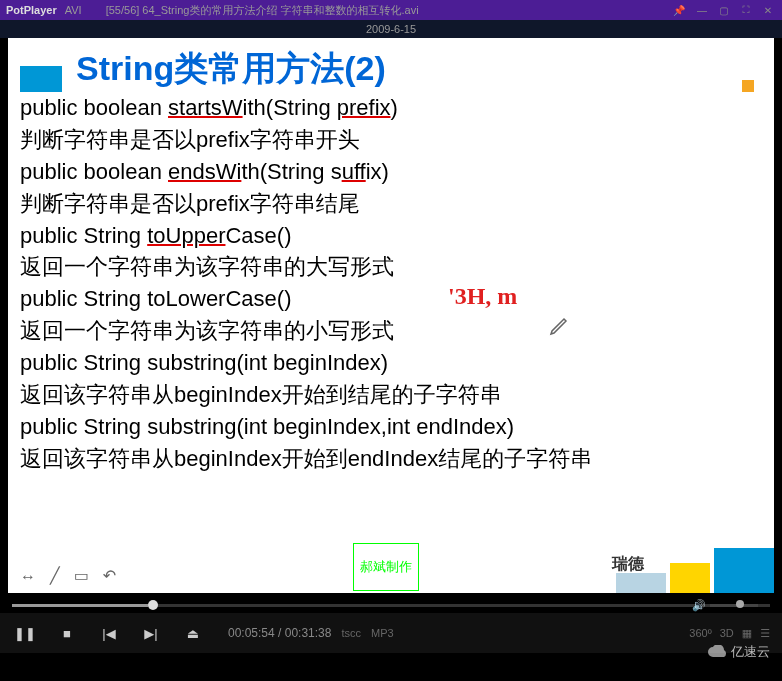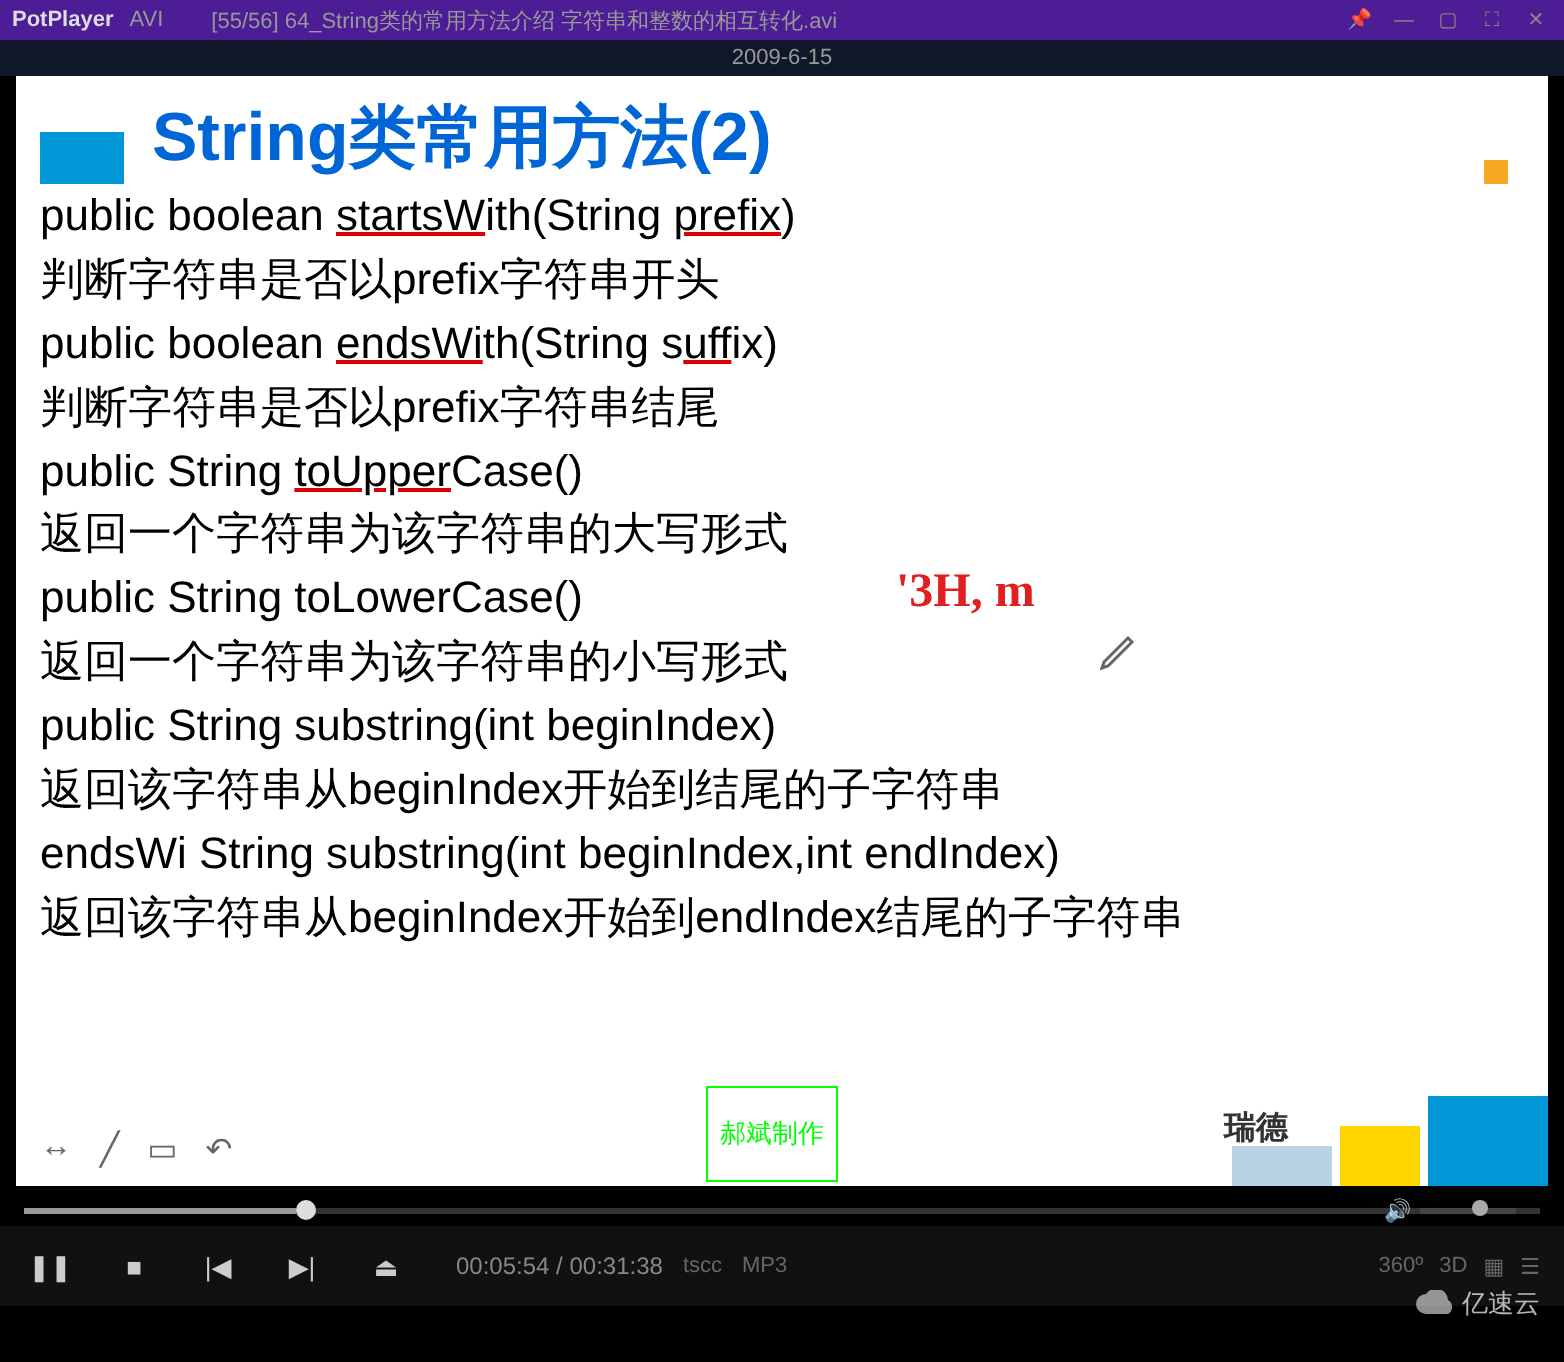--- a/index.html
+++ b/index.html
@@ -73,21 +73,21 @@
       <div>public boolean <span class="un">startsW</span>ith(String <span class="un">prefix</span>)</div>
       <div class="zh">判断字符串是否以prefix字符串开头</div>
       <div>public boolean <span class="un">endsWi</span>th(String s<span class="un">uff</span>ix)</div>
       <div class="zh">判断字符串是否以prefix字符串结尾</div>
       <div>public String <span class="un">toUpper</span>Case()</div>
       <div class="zh">返回一个字符串为该字符串的大写形式</div>
       <div>public String toLowerCase()</div>
       <div class="zh">返回一个字符串为该字符串的小写形式</div>
       <div>public String substring(int beginIndex)</div>
       <div class="zh">返回该字符串从beginIndex开始到结尾的子字符串</div>
-      <div>endsWi String substring(int beginIndex,int endIndex)</div>
+      <div>public String substring(int beginIndex,int endIndex)</div>
       <div class="zh">返回该字符串从beginIndex开始到endIndex结尾的子字符串</div>
     </div>
   </div>
   <div class="anno">'3H, m</div>
   <div class="cursor-icon">
     <svg width="24" height="24" viewBox="0 0 24 24" fill="none" stroke="#666" stroke-width="1.5">
         <path d="M3 21l3-1 12-12-2-2L4 18l-1 3z"></path>
       </svg>
   </div>
   <div class="ruide">瑞德</div>

